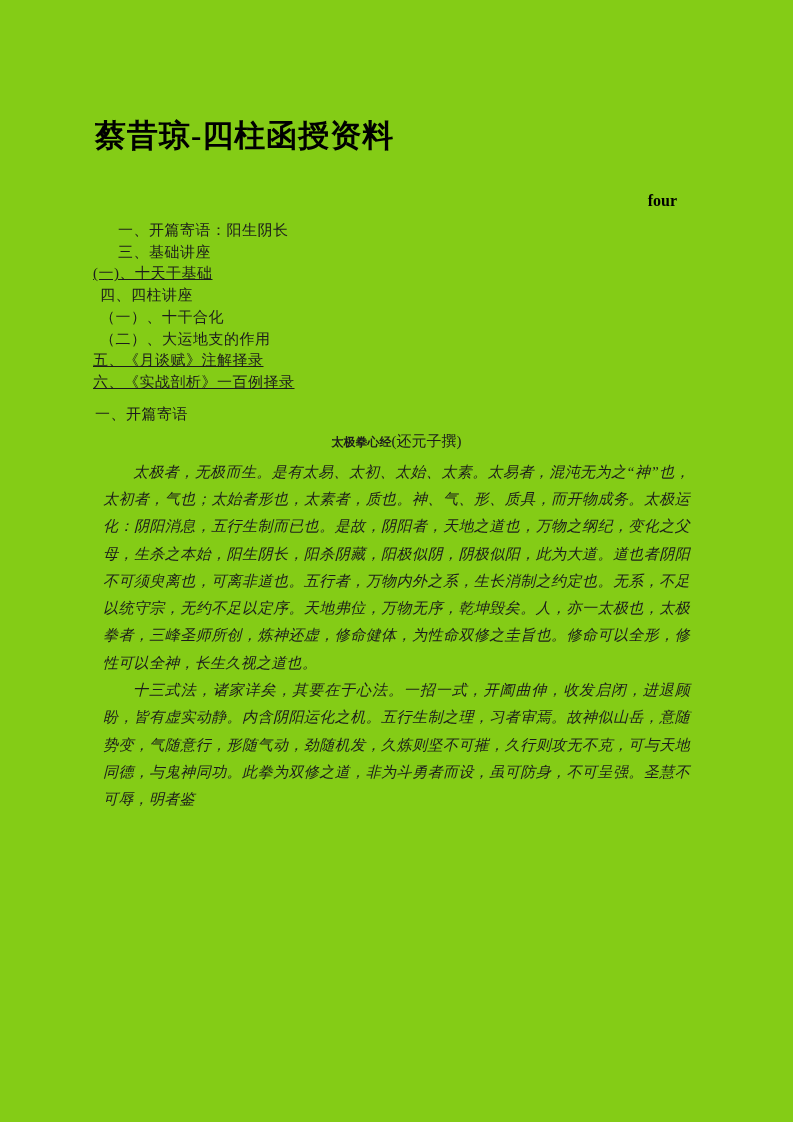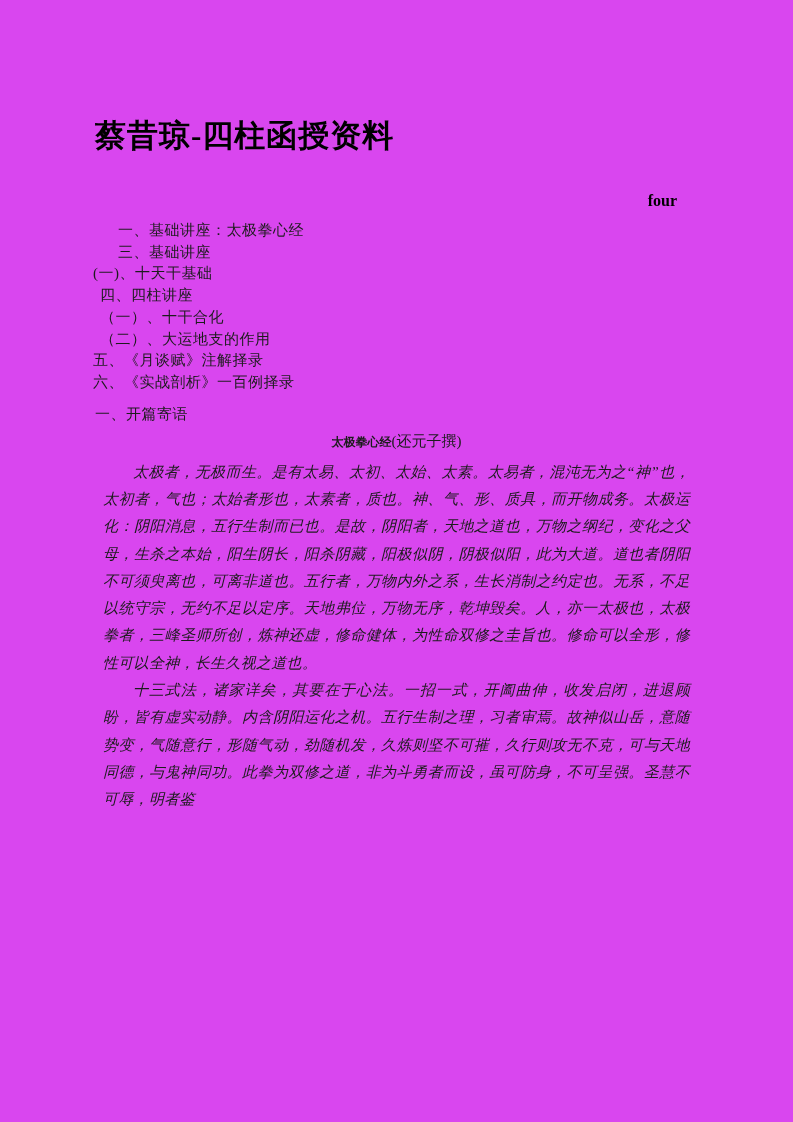--- a/index.html
+++ b/index.html
@@ -4,21 +4,21 @@
 <style>
   html, body {
     margin: 0;
     padding: 0;
     background: #ffffff;
   }
   .page {
     position: relative;
     width: 793px;
     height: 1122px;
-    background: #d946ef;
+    background: #84cc16;
     overflow: hidden;
     font-family: "Liberation Serif", "DejaVu Serif", serif;
     color: #1c1c1c;
     box-sizing: border-box;
     padding: 0 103px;
   }
   .doc-title {
     margin: 116px 0 0 -8px;
     font-size: 31px;
     line-height: 40px;
@@ -39,21 +39,21 @@
   .toc {
     margin-top: 8px;
   }
   .toc-item {
     font-size: 15px;
     line-height: 21.7px;
     letter-spacing: 0.5px;
     white-space: nowrap;
   }
   .t-a { margin-left: 15px; }
-  .t-b { margin-left: -10px; }
+  .t-b { margin-left: -10px; text-decoration: underline; }
   .t-c { margin-left: -3px; }
   .section-heading {
     margin-top: 9px;
     margin-left: -8px;
     font-size: 15px;
     line-height: 22px;
     letter-spacing: 0.5px;
   }
   .subtitle {
     margin-top: 5px;
@@ -79,21 +79,21 @@
 </head>
 <body>
 
 <div class="page">
 
   <h1 class="doc-title">蔡昔琼-四柱函授资料</h1>
 
   <div class="page-label">four</div>
 
   <div class="toc">
-    <div class="toc-item t-a">一、基础讲座：太极拳心经</div>
+    <div class="toc-item t-a">一、开篇寄语：阳生阴长</div>
     <div class="toc-item t-a">三、基础讲座</div>
     <div class="toc-item t-b">(一)、十天干基础</div>
     <div class="toc-item t-c">四、四柱讲座</div>
     <div class="toc-item t-c">（一）、十干合化</div>
     <div class="toc-item t-c">（二）、大运地支的作用</div>
     <div class="toc-item t-b">五、《月谈赋》注解择录</div>
     <div class="toc-item t-b">六、《实战剖析》一百例择录</div>
   </div>
 
   <div class="section-heading">一、开篇寄语</div>

